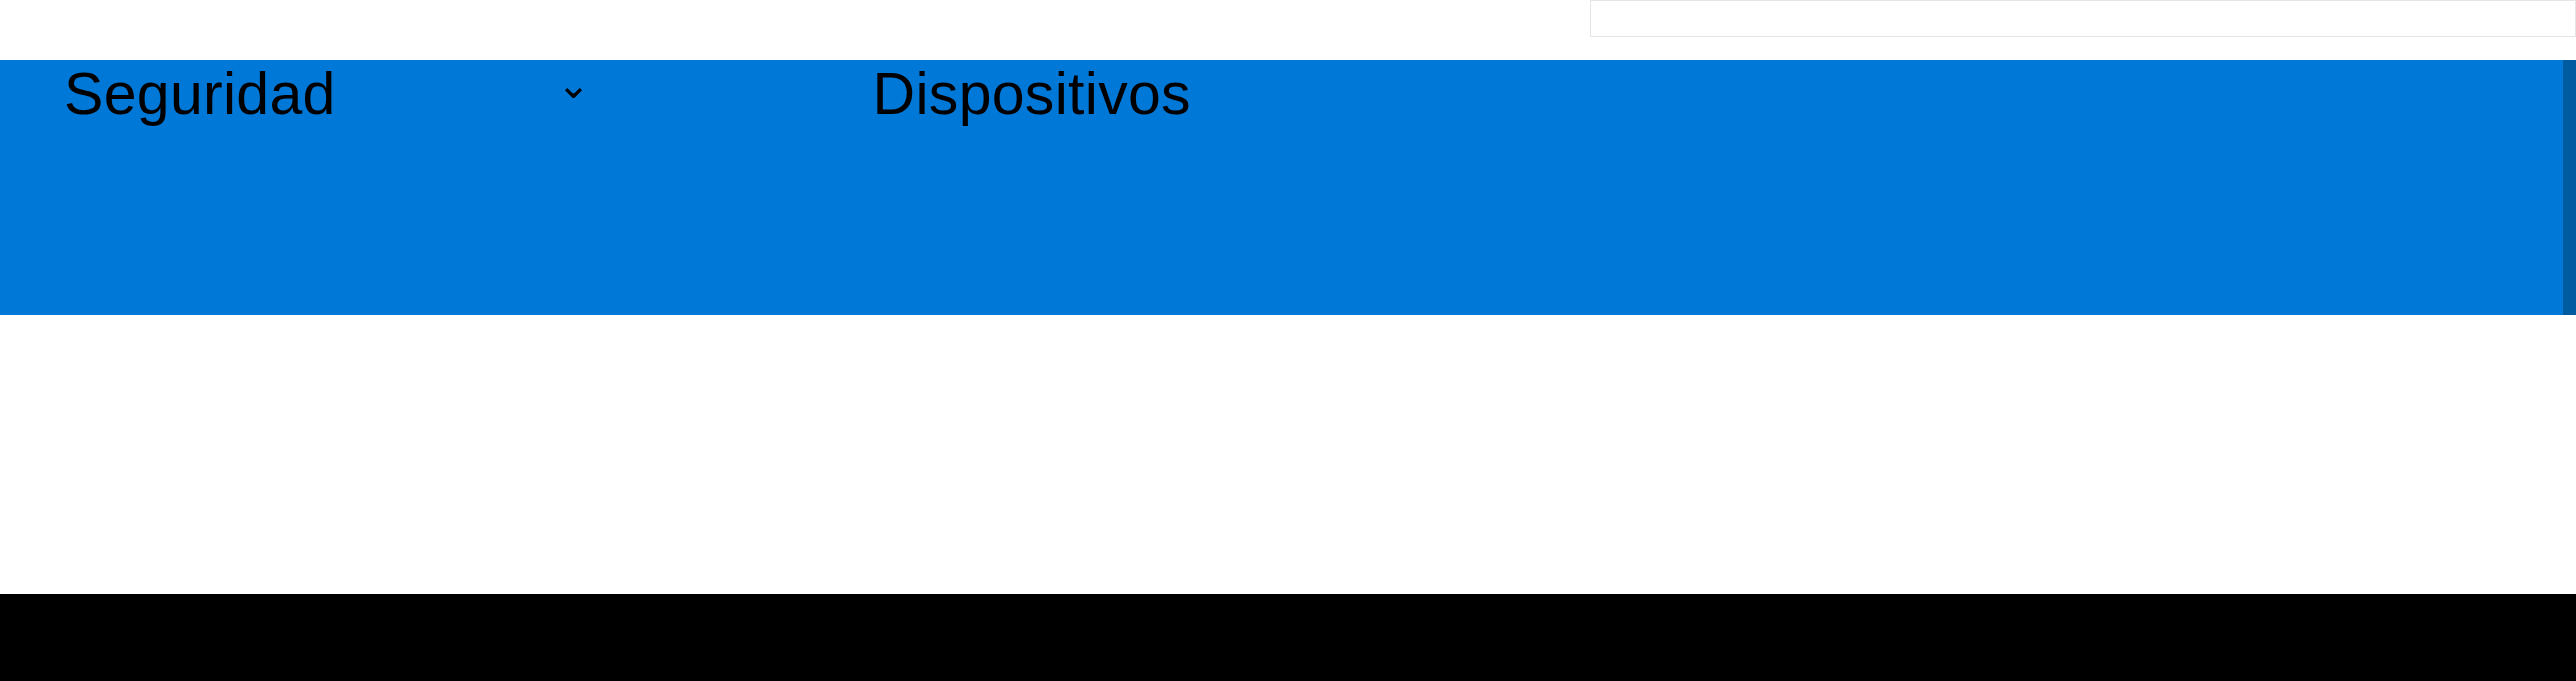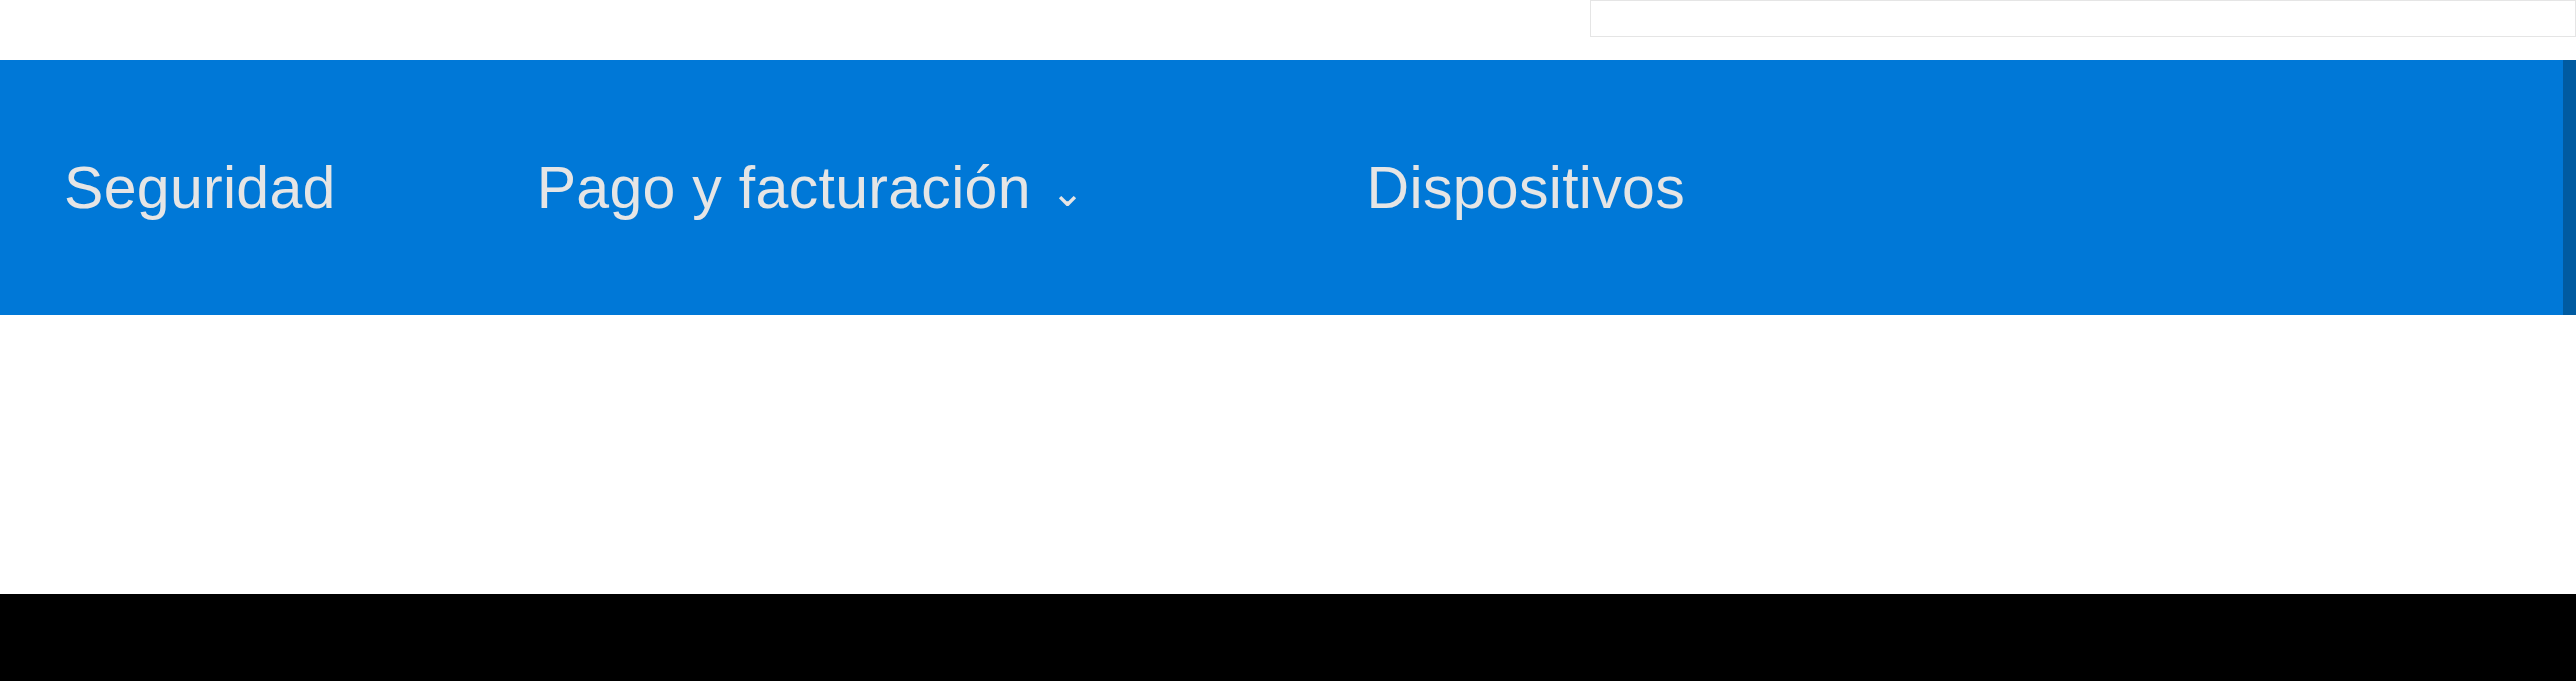--- a/index.html
+++ b/index.html
@@ -29,25 +29,25 @@
     top: 60px;
     left: 0;
     right: 0;
     height: 255px;
     background: #0078d7; 
     display: flex;
     align-items: center;
   }
 
   .nav-item {
-    color: #e5e5e5;
+    color: #000000;
     font-size: 59px;
     font-weight: 300;
     display: flex;
-    align-items: center;
+    align-items: flex-start;
     height: 100%;
     white-space: nowrap;
     cursor: pointer;
     letter-spacing: 0.3px;
   }
 
   .nav-seguridad   { margin-left: 64px; }
   .nav-pago        { margin-left: 201px; }
   .nav-servicios   { margin-left: 302px; }
   .nav-dispositivos{ margin-left: 282px; }
@@ -85,21 +85,20 @@
 
 <div class="ghost-box"></div>
 
 <div class="nav-bar">
 
   <div class="nav-item nav-seguridad">
     <span>Seguridad</span>
   </div>
 
   <div class="nav-item nav-pago">
-    <span>Pago y facturación</span>
     <span class="chevron">⌄</span>
   </div>
 
 
   <div class="nav-item nav-dispositivos">
     <span>Dispositivos</span>
   </div>
 
 </div>
 

